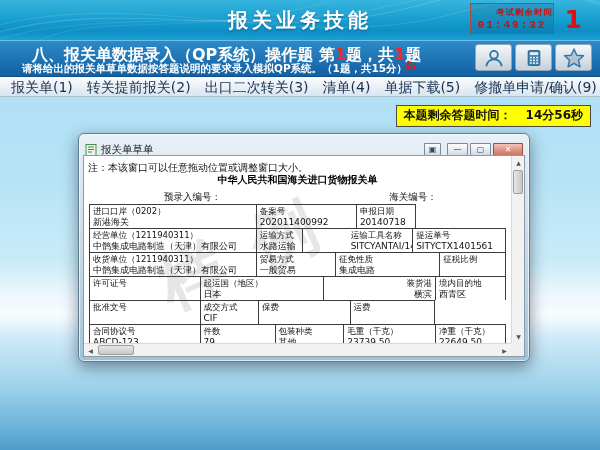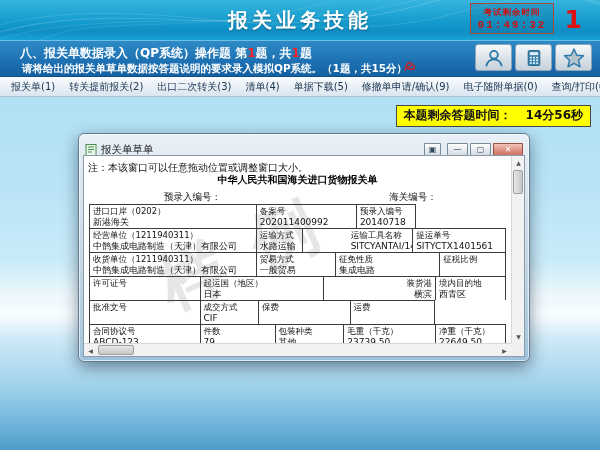--- a/index.html
+++ b/index.html
@@ -11,44 +11,44 @@
   
   .header { position:absolute; top:0; left:0; width:600px; height:40px;
             background:linear-gradient(180deg,#36b5de 0%,#149bcd 55%,#0f8ec4 80%,#17a2d5 100%); }
   .header svg.swirl { position:absolute; inset:0; }
   .app-title { position:absolute; top:7px; left:0; width:100%; text-align:center;
                color:#fff; font-size:20px; font-weight:bold; letter-spacing:4px;
                text-shadow:0 1px 2px rgba(0,40,70,.4); }
   .exam-timer-box { position:absolute; top:3px; right:46px; width:84px; height:31px;
                     border:1px solid #a84a3a; background:rgba(10,70,110,.18);
                     text-align:center; padding-top:3px; }
-  .exam-timer-label { font-size:8.5px; font-weight:bold; color:#cc1111; letter-spacing:1px; }
+  .exam-timer-label { font-size:8.5px; font-weight:bold; color:#cc1111; letter-spacing:1px;text-align:right; }
   .exam-timer-value { font-size:11px; font-weight:bold; color:#cc1111; letter-spacing:2px;
                       font-family:Liberation Mono, monospace; }
   .page-badge { position:absolute; top:5px; right:18px; font-size:25px; font-weight:bold;
                 color:#dd1111; }
 
   
   .qbar { position:absolute; top:40px; left:0; width:600px; height:37px;
           background:linear-gradient(180deg,#2e8ac6 0%,#1a6cae 70%,#15609f 100%);
           border-top:1px solid #6cc0e8; border-bottom:1px solid #0d4f86; }
-  .q-title { position:absolute; left:20px; top:4px; font-size:12px; font-weight:bold; color:#fff; }
+  .q-title { position:absolute; left:32px; top:4px; font-size:16px; font-weight:bold; color:#fff; }
   .q-title .red, .q-instruction .rednum { color:#ff2222; }
   .q-instruction { position:absolute; left:22px; top:21px; font-size:10.5px; font-weight:bold; color:#fff; }
   .seal { position:absolute; left:402px; top:17px; width:16px; height:16px; }
   .qbar-toolbar { position:absolute; right:8px; top:3px; display:flex; gap:3px; }
   .tool-btn { width:37px; height:27px; border-radius:3px; border:1px solid #8fa6b8;
               background:linear-gradient(180deg,#f6f8fa 0%,#dde4ea 50%,#c6d1da 100%);
               display:flex; align-items:center; justify-content:center; cursor:pointer; }
 
   
   .menubar { position:absolute; top:77px; left:0; width:600px; height:20px;
              background:linear-gradient(180deg,#fafcfe 0%,#e7eef5 60%,#d9e5ef 100%);
              border-bottom:1px solid #aebfcd; display:flex; align-items:center; padding-left:4px; }
-  .menu-item { font-size:10px; color:#16324f; padding:0 7px; line-height:20px; white-space:nowrap; cursor:default; }
+  .menu-item { font-size:14px; color:#16324f; padding:0 7px; line-height:20px; white-space:nowrap; cursor:default; }
 
   
   .qtimer { position:absolute; top:105px; right:9px; background:#ffff00; border:1px solid #4a4a4a;
             padding:1px 7px 2px; font-size:12px; font-weight:bold; color:#111; }
   .qtimer .gap { display:inline-block; width:14px; }
 
   
   .window { position:absolute; left:78px; top:133px; width:452px; height:229px;
             border-radius:6px; border:1px solid #5e7florid; border:1px solid #5e7b91;
             background:linear-gradient(180deg,#e9f0f7 0%,#cfdce8 45%,#b4cede 80%,#9dc2da 100%);
@@ -211,21 +211,21 @@
             <div class="trow">
               <div class="tcell" style="width: 40%;">
                 <div class="lab">进口口岸（0202）</div>
                 <div class="val">新港海关</div>
               </div>
               <div class="tcell" style="width: 24%;">
                 <div class="lab">备案号</div>
                 <div class="val">202011400992</div>
               </div>
               <div class="tcell" style="width: 14.5%;">
-                <div class="lab">预录入编号</div>
+                <div class="lab">申报日期</div>
                 <div class="val">20140718</div>
               </div>
             </div>
             <div class="trow">
               <div class="tcell" style="width: 40%;">
                 <div class="lab">经营单位（1211940311）</div>
                 <div class="val">中鹘集成电路制造（天津）有限公司</div>
               </div>
               <div class="tcell" style="width: 11%;">
                 <div class="lab">运输方式</div>

